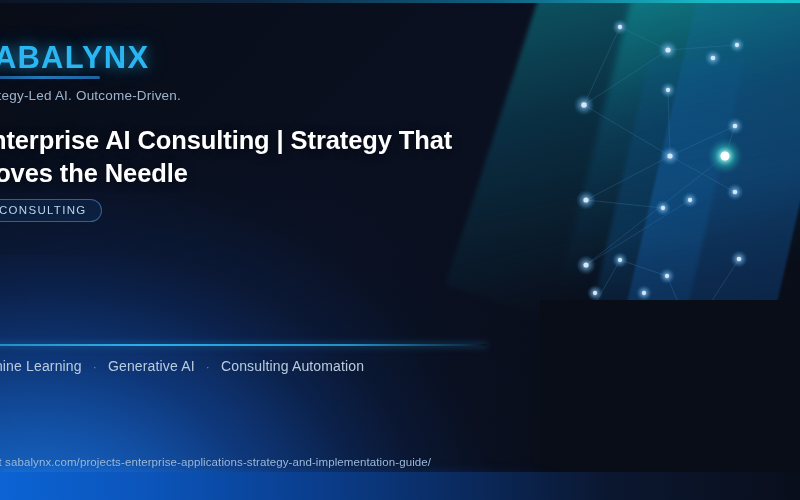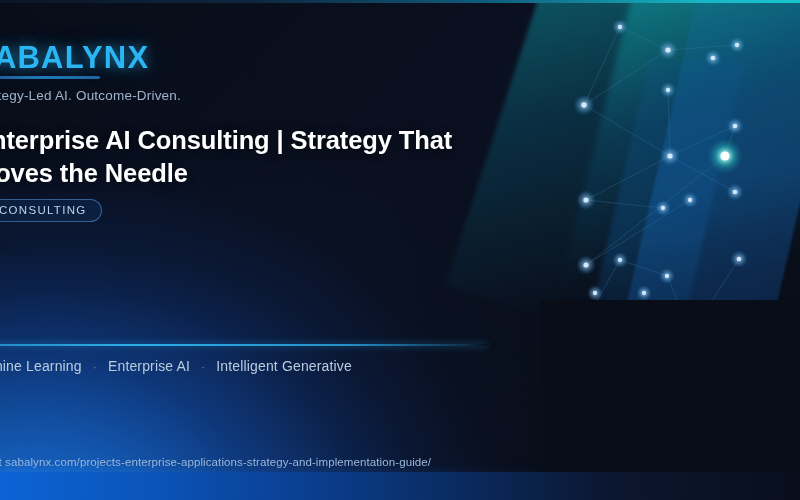--- a/index.html
+++ b/index.html
@@ -238,23 +238,23 @@
 
     <div class="headline">Enterprise AI Consulting | Strategy That Moves the Needle</div>
 
     <div class="badge">AI CONSULTING</div>
 
     <div class="divider"></div>
 
     <div class="tags">
       <span>Machine Learning</span>
       <span class="sep">·</span>
-      <span>Enterprise AI</span>
+      <span>Generative AI</span>
       <span class="sep">·</span>
-      <span>Intelligent Generative</span>
+      <span>Consulting Automation</span>
     </div>
 
     <div class="url">at sabalynx.com/projects-enterprise-applications-strategy-and-implementation-guide/</div>
   </div>
 
   <div class="bottom-band-glow"></div>
   <div class="bottom-band"></div>
 </div>
 
 </body></html>

